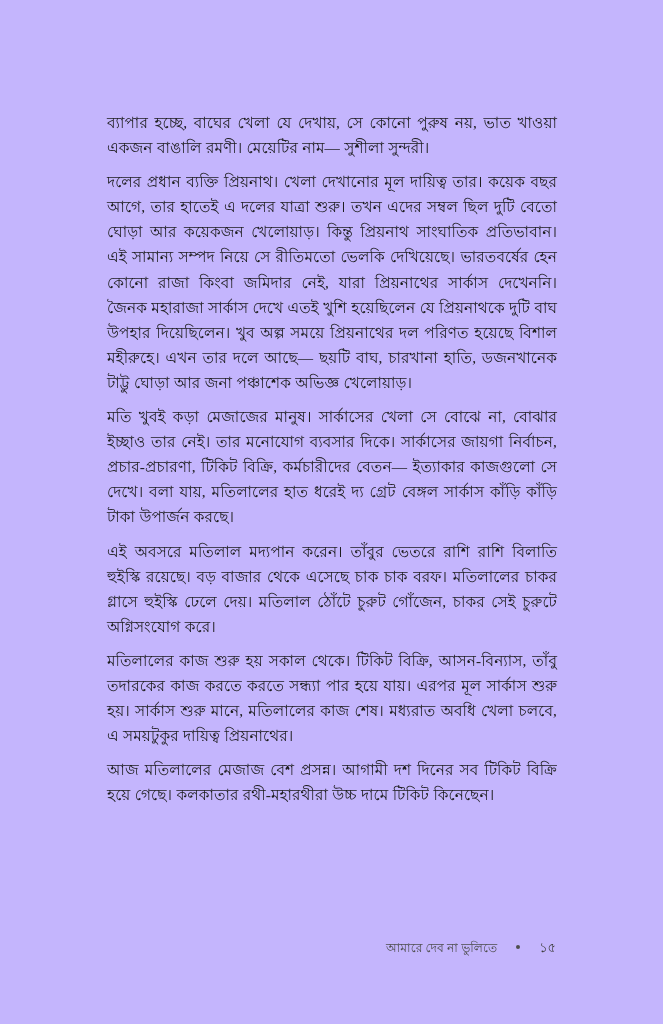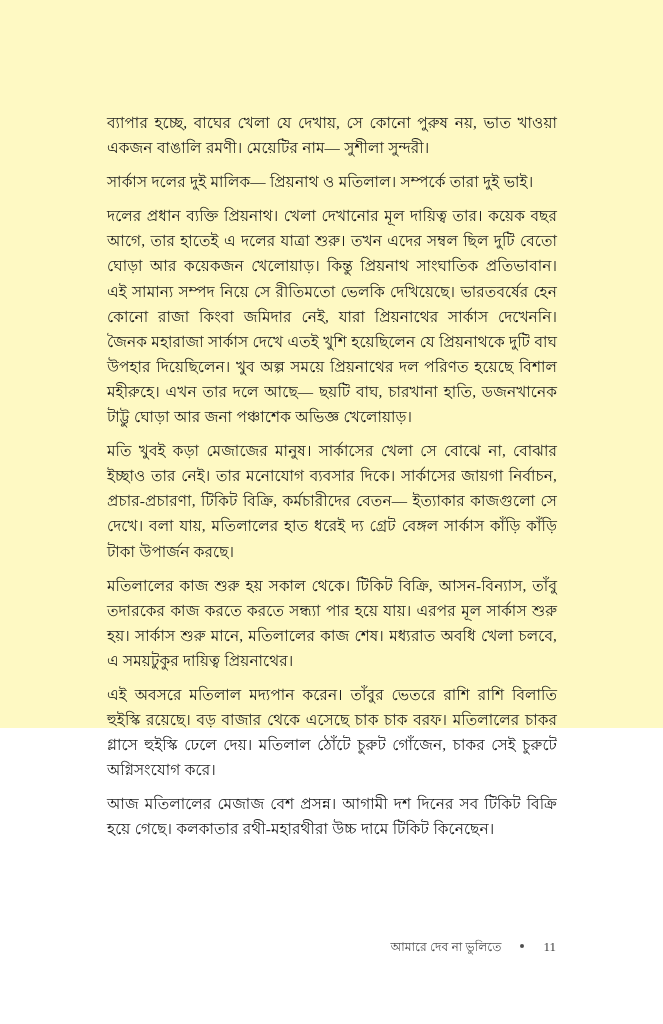--- a/index.html
+++ b/index.html
@@ -10,22 +10,22 @@
     width: 663px;
     height: 1024px;
     background: #ffffff;
     font-family: "Liberation Serif", "DejaVu Serif", serif;
     overflow: hidden;
   }
 
   .page {
     position: relative;
     width: 663px;
-    height: 728px;
-    background: #fef9c3;
+    height: 1024px;
+    background: #c4b5fd;
     box-sizing: border-box;
   }
 
   .text-block {
     position: absolute;
     left: 107px;
     top: 110px;
     width: 450px;
   }
 
@@ -79,27 +79,26 @@
     font-size: 13px;
   }
 </style>
 </head>
 <body>
 
 <div class="page">
 
   <div class="text-block">
     <p class="para">ব্যাপার হচ্ছে, বাঘের খেলা যে দেখায়, সে কোনো পুরুষ নয়, ভাত খাওয়া একজন বাঙালি রমণী। মেয়েটির নাম— সুশীলা সুন্দরী।</p>
-    <p class="para">সার্কাস দলের দুই মালিক— প্রিয়নাথ ও মতিলাল। সম্পর্কে তারা দুই ভাই।</p>
     <p class="para">দলের প্রধান ব্যক্তি প্রিয়নাথ। খেলা দেখানোর মূল দায়িত্ব তার। কয়েক বছর আগে, তার হাতেই এ দলের যাত্রা শুরু। তখন এদের সম্বল ছিল দুটি বেতো ঘোড়া আর কয়েকজন খেলোয়াড়। কিন্তু প্রিয়নাথ সাংঘাতিক প্রতিভাবান। এই সামান্য সম্পদ নিয়ে সে রীতিমতো ভেলকি দেখিয়েছে। ভারতবর্ষের হেন কোনো রাজা কিংবা জমিদার নেই, যারা প্রিয়নাথের সার্কাস দেখেননি। জৈনক মহারাজা সার্কাস দেখে এতই খুশি হয়েছিলেন যে প্রিয়নাথকে দুটি বাঘ উপহার দিয়েছিলেন। খুব অল্প সময়ে প্রিয়নাথের দল পরিণত হয়েছে বিশাল মহীরুহে। এখন তার দলে আছে— ছয়টি বাঘ, চারখানা হাতি, ডজনখানেক টাট্টু ঘোড়া আর জনা পঞ্চাশেক অভিজ্ঞ খেলোয়াড়।</p>
     <p class="para">মতি খুবই কড়া মেজাজের মানুষ। সার্কাসের খেলা সে বোঝে না, বোঝার ইচ্ছাও তার নেই। তার মনোযোগ ব্যবসার দিকে। সার্কাসের জায়গা নির্বাচন, প্রচার-প্রচারণা, টিকিট বিক্রি, কর্মচারীদের বেতন— ইত্যাকার কাজগুলো সে দেখে। বলা যায়, মতিলালের হাত ধরেই দ্য গ্রেট বেঙ্গল সার্কাস কাঁড়ি কাঁড়ি টাকা উপার্জন করছে।</p>
+    <p class="para">এই অবসরে মতিলাল মদ্যপান করেন। তাঁবুর ভেতরে রাশি রাশি বিলাতি হুইস্কি রয়েছে। বড় বাজার থেকে এসেছে চাক চাক বরফ। মতিলালের চাকর গ্লাসে হুইস্কি ঢেলে দেয়। মতিলাল ঠোঁটে চুরুট গোঁজেন, চাকর সেই চুরুটে অগ্নিসংযোগ করে।</p>
     <p class="para">মতিলালের কাজ শুরু হয় সকাল থেকে। টিকিট বিক্রি, আসন-বিন্যাস, তাঁবু তদারকের কাজ করতে করতে সন্ধ্যা পার হয়ে যায়। এরপর মূল সার্কাস শুরু হয়। সার্কাস শুরু মানে, মতিলালের কাজ শেষ। মধ্যরাত অবধি খেলা চলবে, এ সময়টুকুর দায়িত্ব প্রিয়নাথের।</p>
-    <p class="para">এই অবসরে মতিলাল মদ্যপান করেন। তাঁবুর ভেতরে রাশি রাশি বিলাতি হুইস্কি রয়েছে। বড় বাজার থেকে এসেছে চাক চাক বরফ। মতিলালের চাকর গ্লাসে হুইস্কি ঢেলে দেয়। মতিলাল ঠোঁটে চুরুট গোঁজেন, চাকর সেই চুরুটে অগ্নিসংযোগ করে।</p>
     <p class="para">আজ মতিলালের মেজাজ বেশ প্রসন্ন। আগামী দশ দিনের সব টিকিট বিক্রি হয়ে গেছে। কলকাতার রথী-মহারথীরা উচ্চ দামে টিকিট কিনেছেন।</p>
   </div>
 
   <div class="footer">
     <span class="footer-title">আমারে দেব না ভুলিতে</span>
     <span class="footer-dot"></span>
-    <span class="footer-page">11</span>
+    <span class="footer-page">১৫</span>
   </div>
 
 </div>
 
 </body></html>

